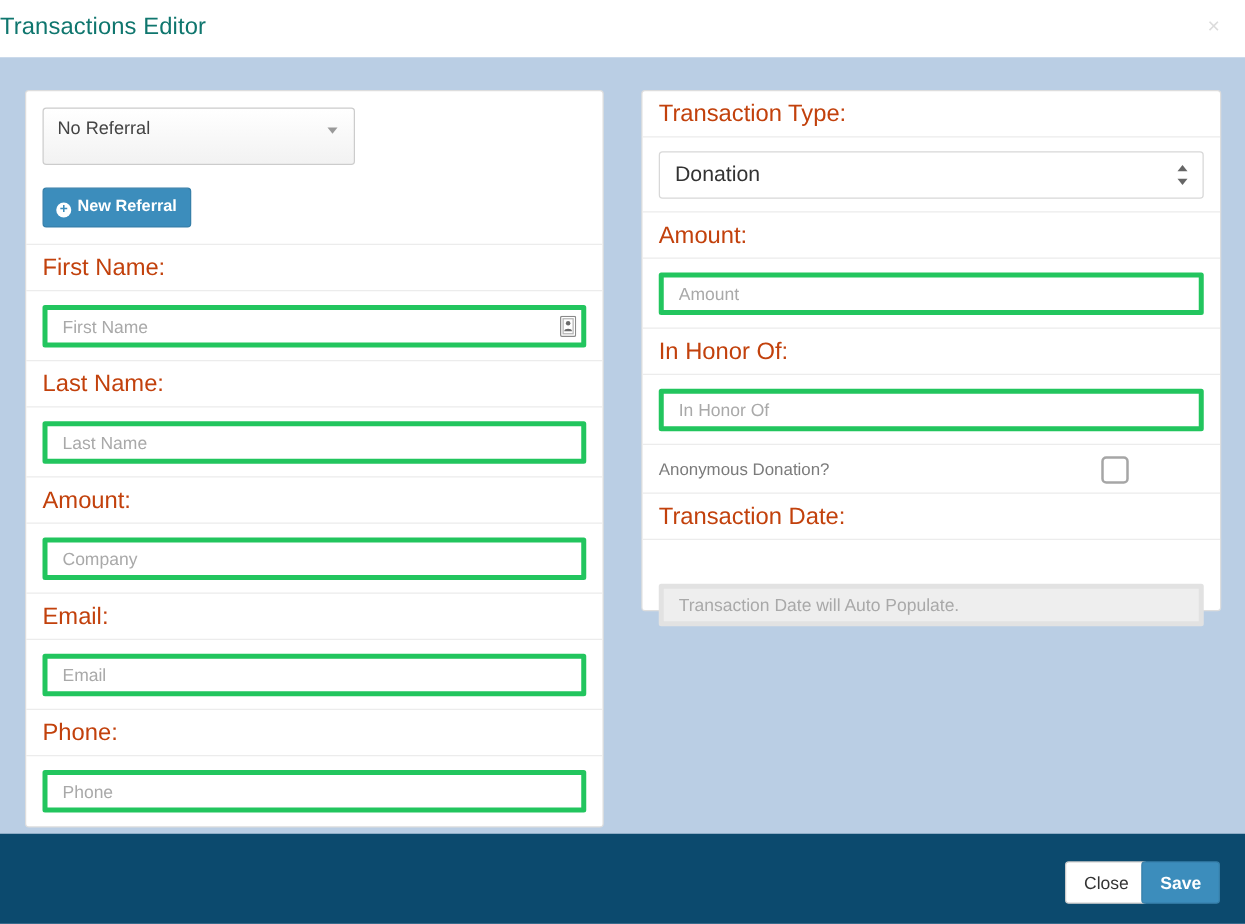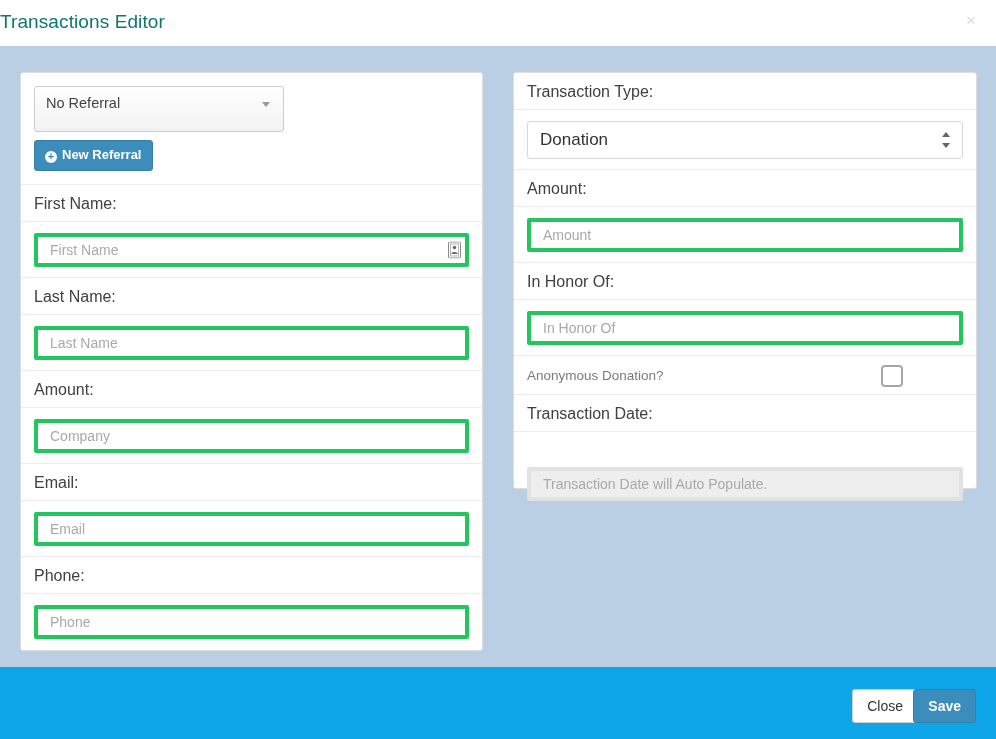--- a/index.html
+++ b/index.html
@@ -65,22 +65,22 @@
   
   .row-label,
   .row-field {
     position: relative;
     border-bottom: 1px solid #ececec;
     padding: 0 13px;
   }
   .row-label {
     height: 37px;
     line-height: 37px;
-    font-size: 16px;
-    color: #404040;
+    font-size: 19px;
+    color: #c2410c;
   }
   .row-field {
     height: 56px;
     display: flex;
     align-items: center;
   }
   .panel .row-last { border-bottom: none; }
 
   
   .txt {
@@ -131,21 +131,21 @@
     position: absolute;
     right: 13px; top: 15px;
     width: 0; height: 0;
     border-left: 4px solid transparent;
     border-right: 4px solid transparent;
     border-top: 5px solid #999;
   }
 
   .btn-new-referral {
     display: inline-block;
-    margin: 8px 0 13px 0;
+    margin: 18px 0 13px 0;
     padding: 7px 11px 7px 10px;
     background: #3c8dbc;
     border: 1px solid #367fa9;
     border-radius: 3px;
     color: #ffffff;
     font-size: 13px;
     font-weight: bold;
     font-family: "Liberation Sans", sans-serif;
     cursor: pointer;
     line-height: 1;
@@ -213,21 +213,21 @@
     border-radius: 4px;
     background: #ffffff;
     cursor: pointer;
   }
 
   
   .modal-footer {
     position: absolute;
     left: 0; top: 667px;
     width: 996px; height: 72px;
-    background: #0ea5e9;
+    background: #0c4a6e;
     padding-left: 41px;
   }
   .btn {
     position: absolute;
     top: 22px;
     height: 34px;
     border-radius: 3px;
     font-size: 14px;
     font-family: "Liberation Sans", sans-serif;
     cursor: pointer;

